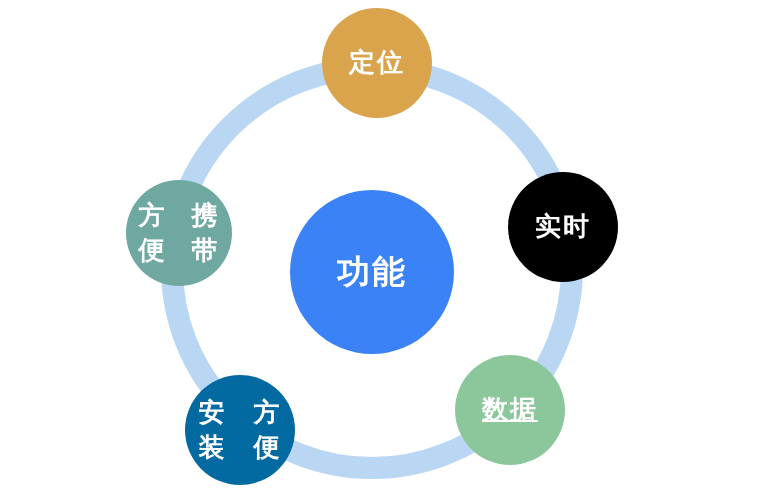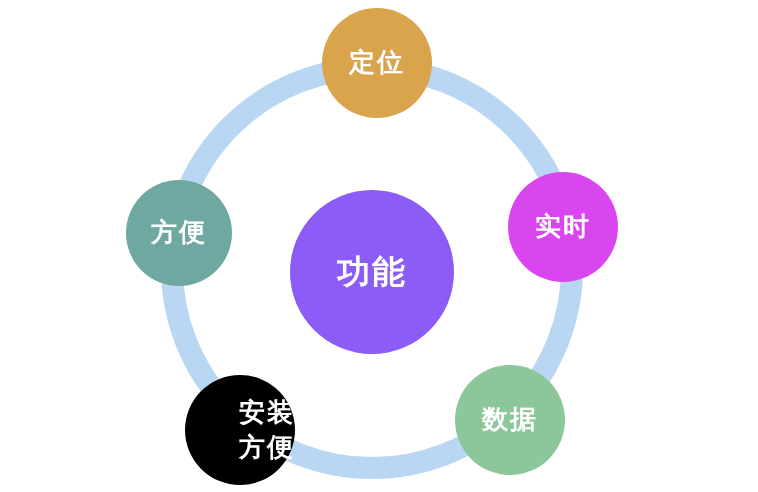--- a/index.html
+++ b/index.html
@@ -24,21 +24,21 @@
     height: 422px;
     box-sizing: border-box;
     border: 22px solid #b9d6f2;
     border-radius: 50%;
     z-index: 1;
   }
   .node {
     position: absolute;
     border-radius: 50%;
     display: flex;
-    flex-direction: column;
+    flex-direction: row;
     align-items: center;
     justify-content: center;
     color: #ffffff;
     text-align: center;
     z-index: 2;
   }
   .node .line {
     line-height: 1.35;
     letter-spacing: 2px;
     font-weight: 600;
@@ -51,49 +51,50 @@
     font-size: 33px;
     z-index: 3;
   }
   .sat {
     width: 110px;
     height: 110px;
     font-size: 26px;
   }
   .pos-top          { left: 322px; top: 8px;   }
   .pos-right        { left: 508px; top: 172px; }
-  .pos-bottom-right { left: 455px; top: 365px; }
+  .pos-bottom-right { left: 455px; top: 355px; text-decoration: underline; }
   .pos-bottom-left  { left: 185px; top: 375px; }
   .pos-left         { left: 126px; top: 180px; width: 106px; height: 106px; }
 </style>
 </head>
 <body>
 
 <div class="canvas">
 
   <div class="ring" style="border-color: rgb(185, 214, 242);"></div>
 
-  <div class="node center-node" style="background: #8b5cf6;">
+  <div class="node center-node" style="background: #3b82f6;">
     <div class="line">功能</div>
   </div>
 
   <div class="node sat pos-top" style="background: rgb(217, 164, 76);">
     <div class="line">定位</div>
   </div>
 
-  <div class="node sat pos-right" style="background: #d946ef;">
+  <div class="node sat pos-right" style="background: #000000;">
     <div class="line">实时</div>
   </div>
 
   <div class="node sat pos-bottom-right" style="background: rgb(140, 199, 156);">
     <div class="line">数据</div>
   </div>
 
-  <div class="node sat pos-bottom-left" style="background: #000000; align-items: flex-end;">
+  <div class="node sat pos-bottom-left" style="background: #0369a1;">
     <div class="line">安装</div>
     <div class="line">方便</div>
   </div>
 
   <div class="node sat pos-left" style="background: rgb(111, 168, 161);">
     <div class="line">方便</div>
+    <div class="line">携带</div>
   </div>
 
 </div>
 
 </body></html>

